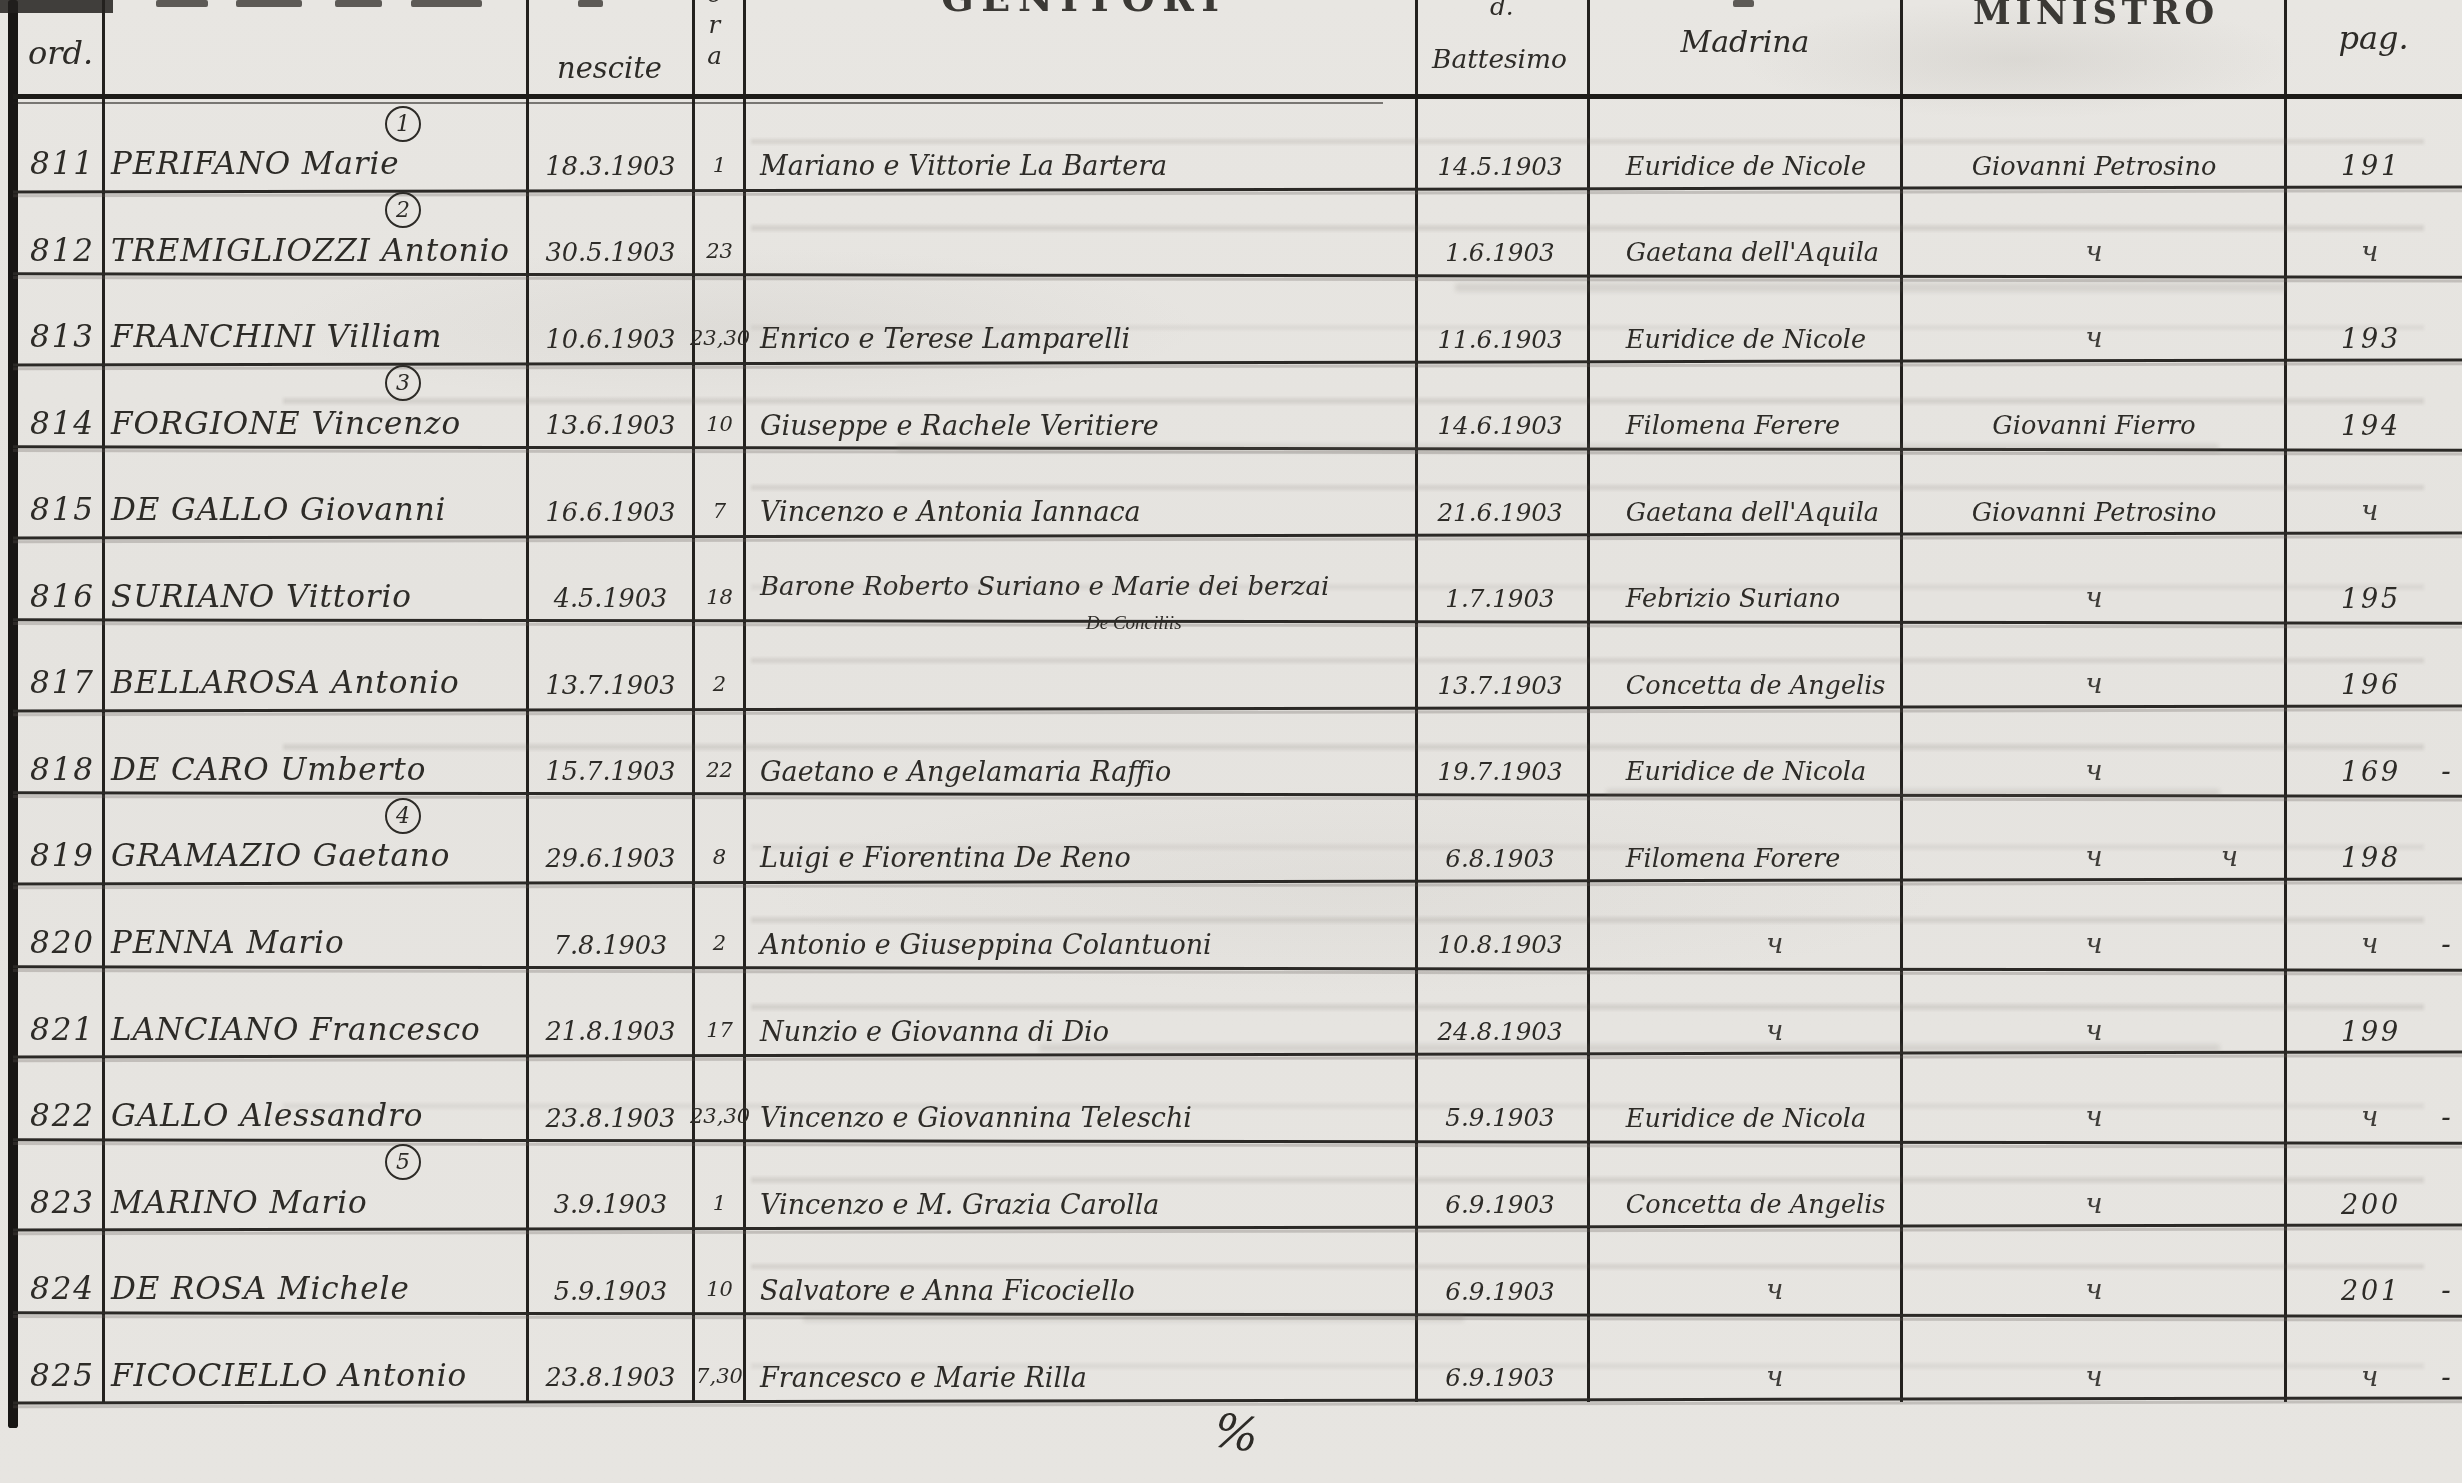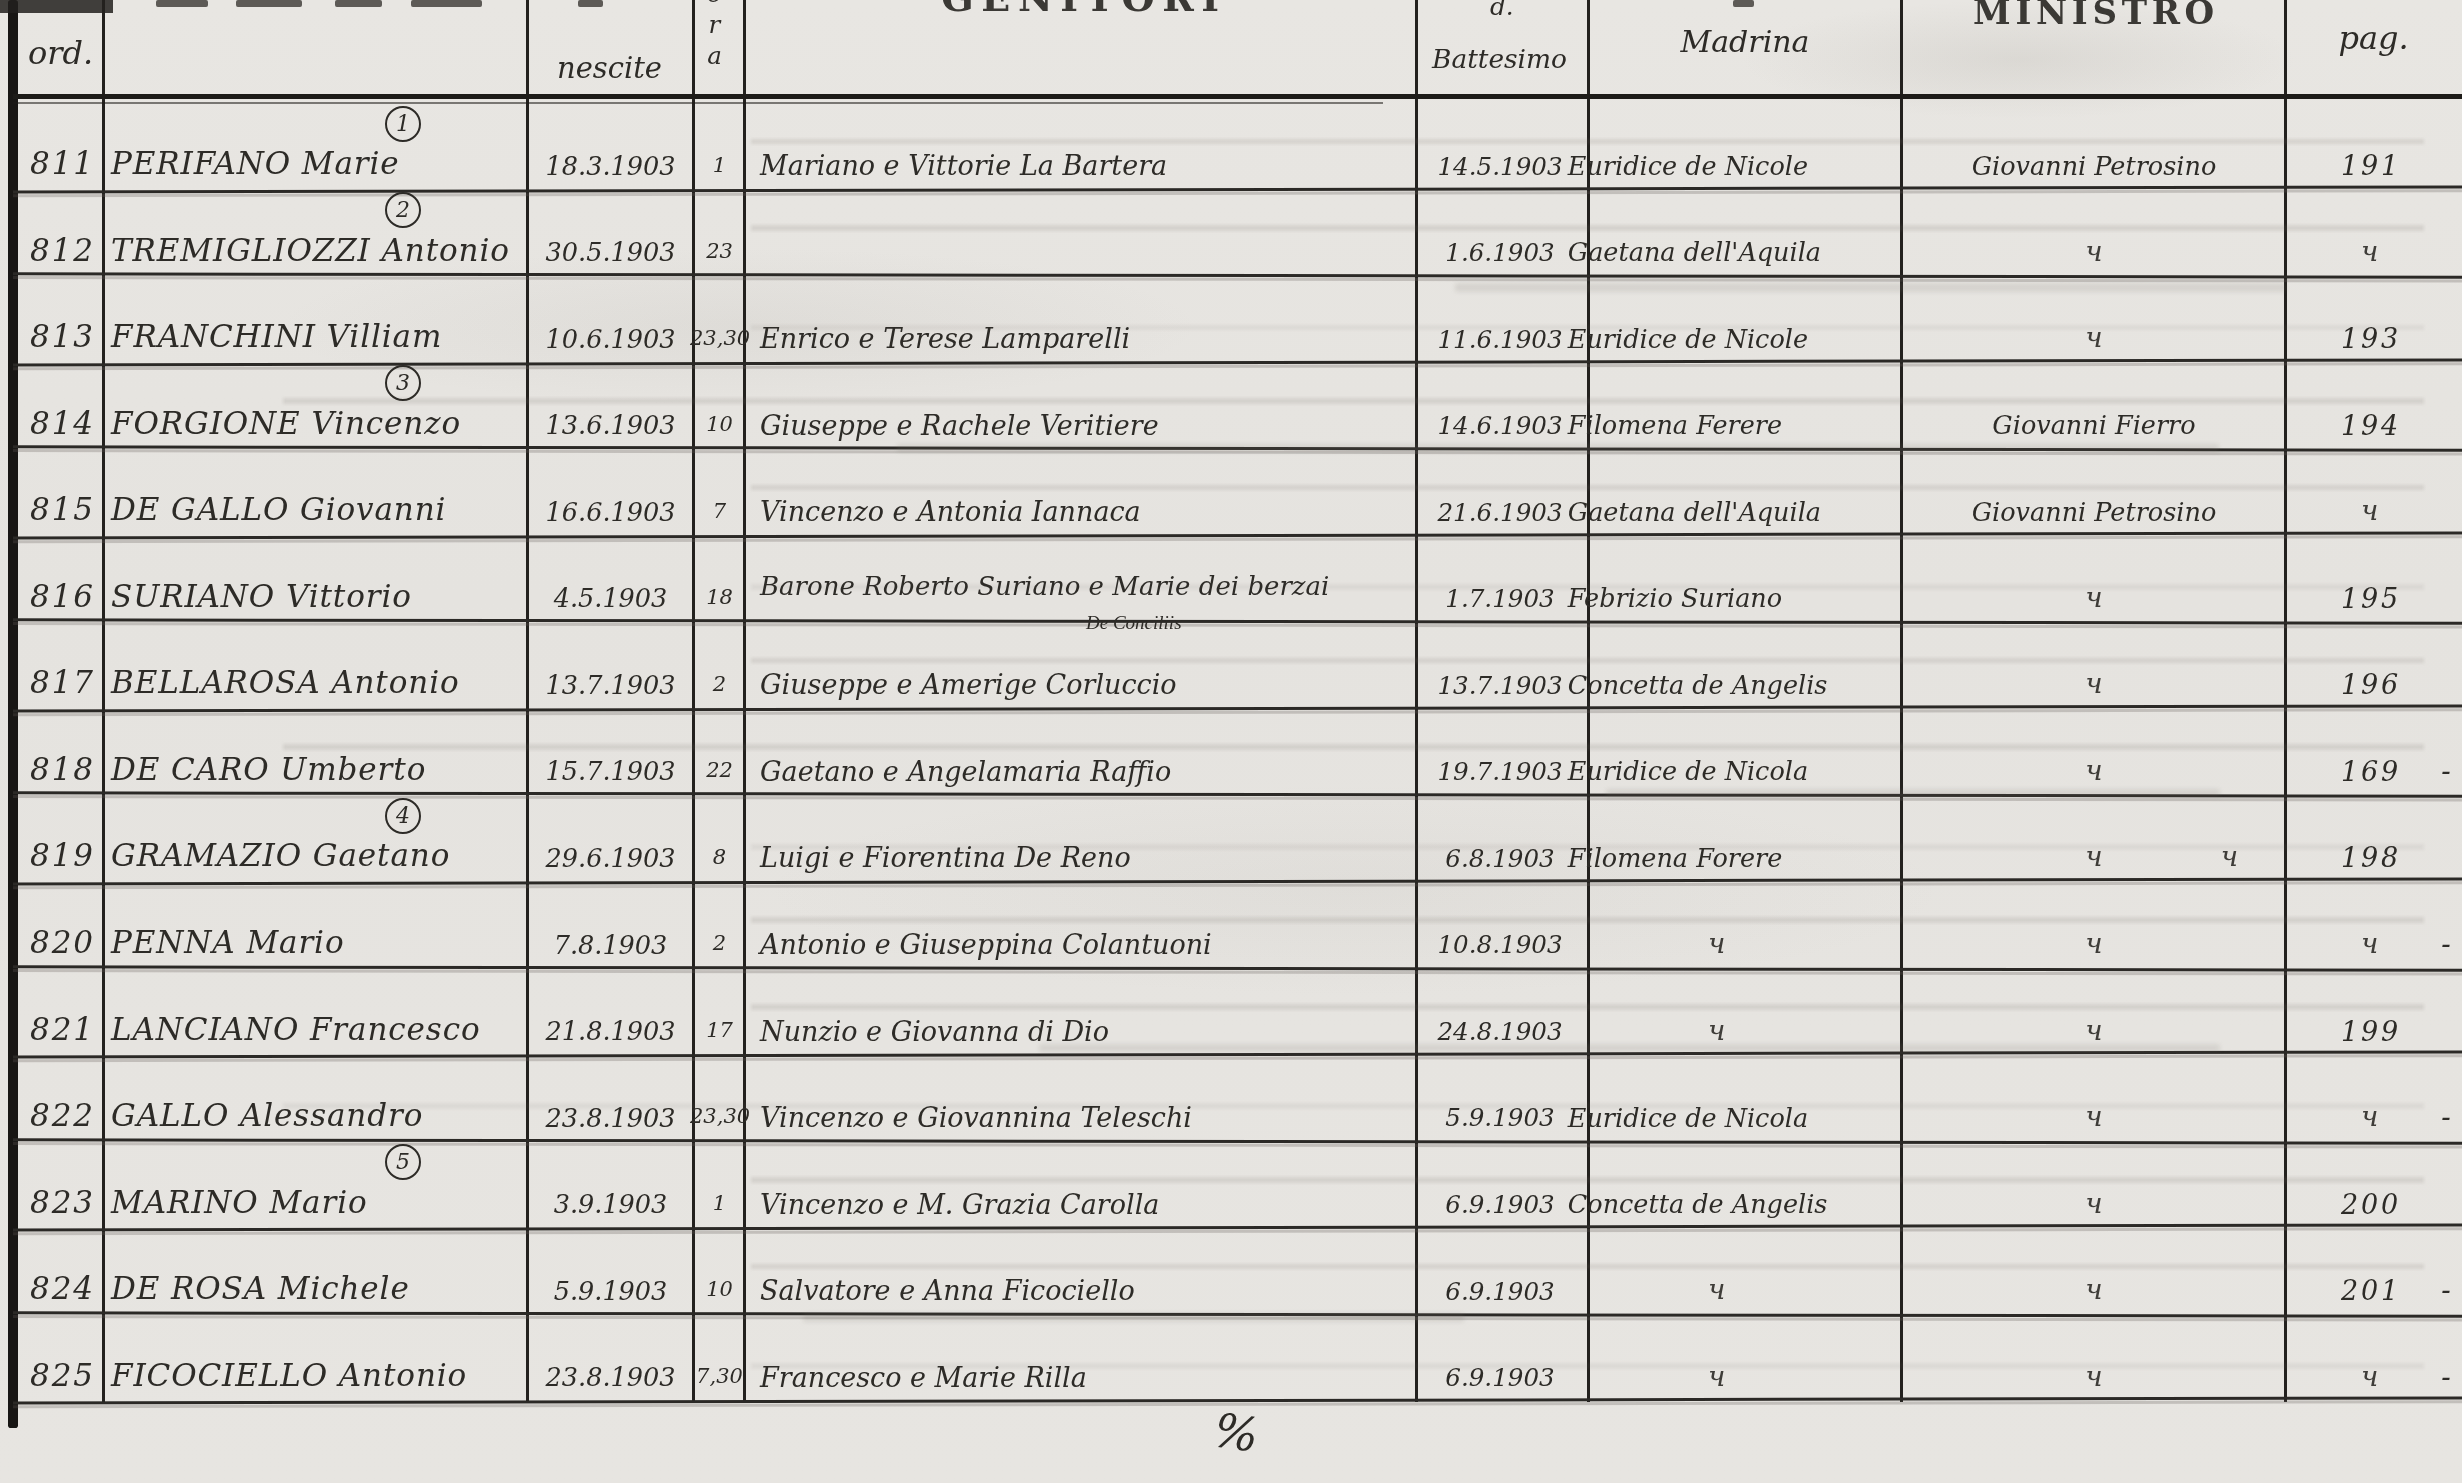--- a/index.html
+++ b/index.html
@@ -58,21 +58,21 @@
 
   .cell{position:absolute;bottom:11.3px;font-style:italic;white-space:nowrap;line-height:1;}
   .c-ord{left:23px;width:79px;text-align:center;font-size:31px;letter-spacing:1.9px;}
   .c-name{left:111px;width:416px;font-size:31px;letter-spacing:0.9px;}
   .c-nata{left:531px;width:159px;text-align:center;font-size:25.5px;}
   .c-ora{left:690px;width:59px;text-align:center;font-size:21px;bottom:15px;}
   .c-gen{left:760px;width:652px;font-size:27px;}
   .c-gen.long{font-size:26px;bottom:24.6px;}
   .c-gen2{left:1086px;width:321px;font-size:19px;bottom:-8.5px;z-index:2;font-family:Liberation Serif, serif;}
   .c-batt{left:1419px;width:162px;text-align:center;font-size:24.6px;}
-  .c-madr{left:1564px;width:298px;font-size:25.5px;padding-left:3.8px;margin-top:48px;}
+  .c-madr{left:1622px;width:298px;font-size:25.5px;padding-left:3.8px;margin-top:48px;}
   .c-min{left:1910px;width:368px;text-align:center;font-size:25.5px;}
   .c-minx{left:2201px;width:57px;text-align:center;font-size:24.6px;}
   .c-pag{left:2290px;width:162px;text-align:center;font-size:27px;letter-spacing:2.8px;}
   .c-edge{left:2432px;width:28px;text-align:center;font-size:28px;}
   .is-ditto{text-align:center;font-size:28px;opacity:.9;}
 
   .annot{
     position:absolute;top:1.9px;left:385px;width:32px;height:32px;
     border:2.8px solid #2d2b27;border-radius:50%;
     font-size:22px;font-style:italic;text-align:center;line-height:31px;
@@ -221,21 +221,20 @@
       <span class="cell c-pag">195</span>
       <span class="cell c-edge"></span>
       <span class="rule"></span>
     </div>
       <div class="row">
       <span class="cell c-ord">817</span>
 
       <span class="cell c-name">BELLAROSA Antonio</span>
       <span class="cell c-nata">13.7.1903</span>
       <span class="cell c-ora">2</span>
-      <span class="cell c-gen">Giuseppe e Amerige Corluccio</span>
       <span class="cell c-gen2"></span>
       <span class="cell c-batt">13.7.1903</span>
       <span class="cell c-madr">Concetta de Angelis</span>
       <span class="cell c-min is-ditto">ч</span>
 
       <span class="cell c-pag">196</span>
       <span class="cell c-edge"></span>
       <span class="rule"></span>
     </div>
       <div class="row">

